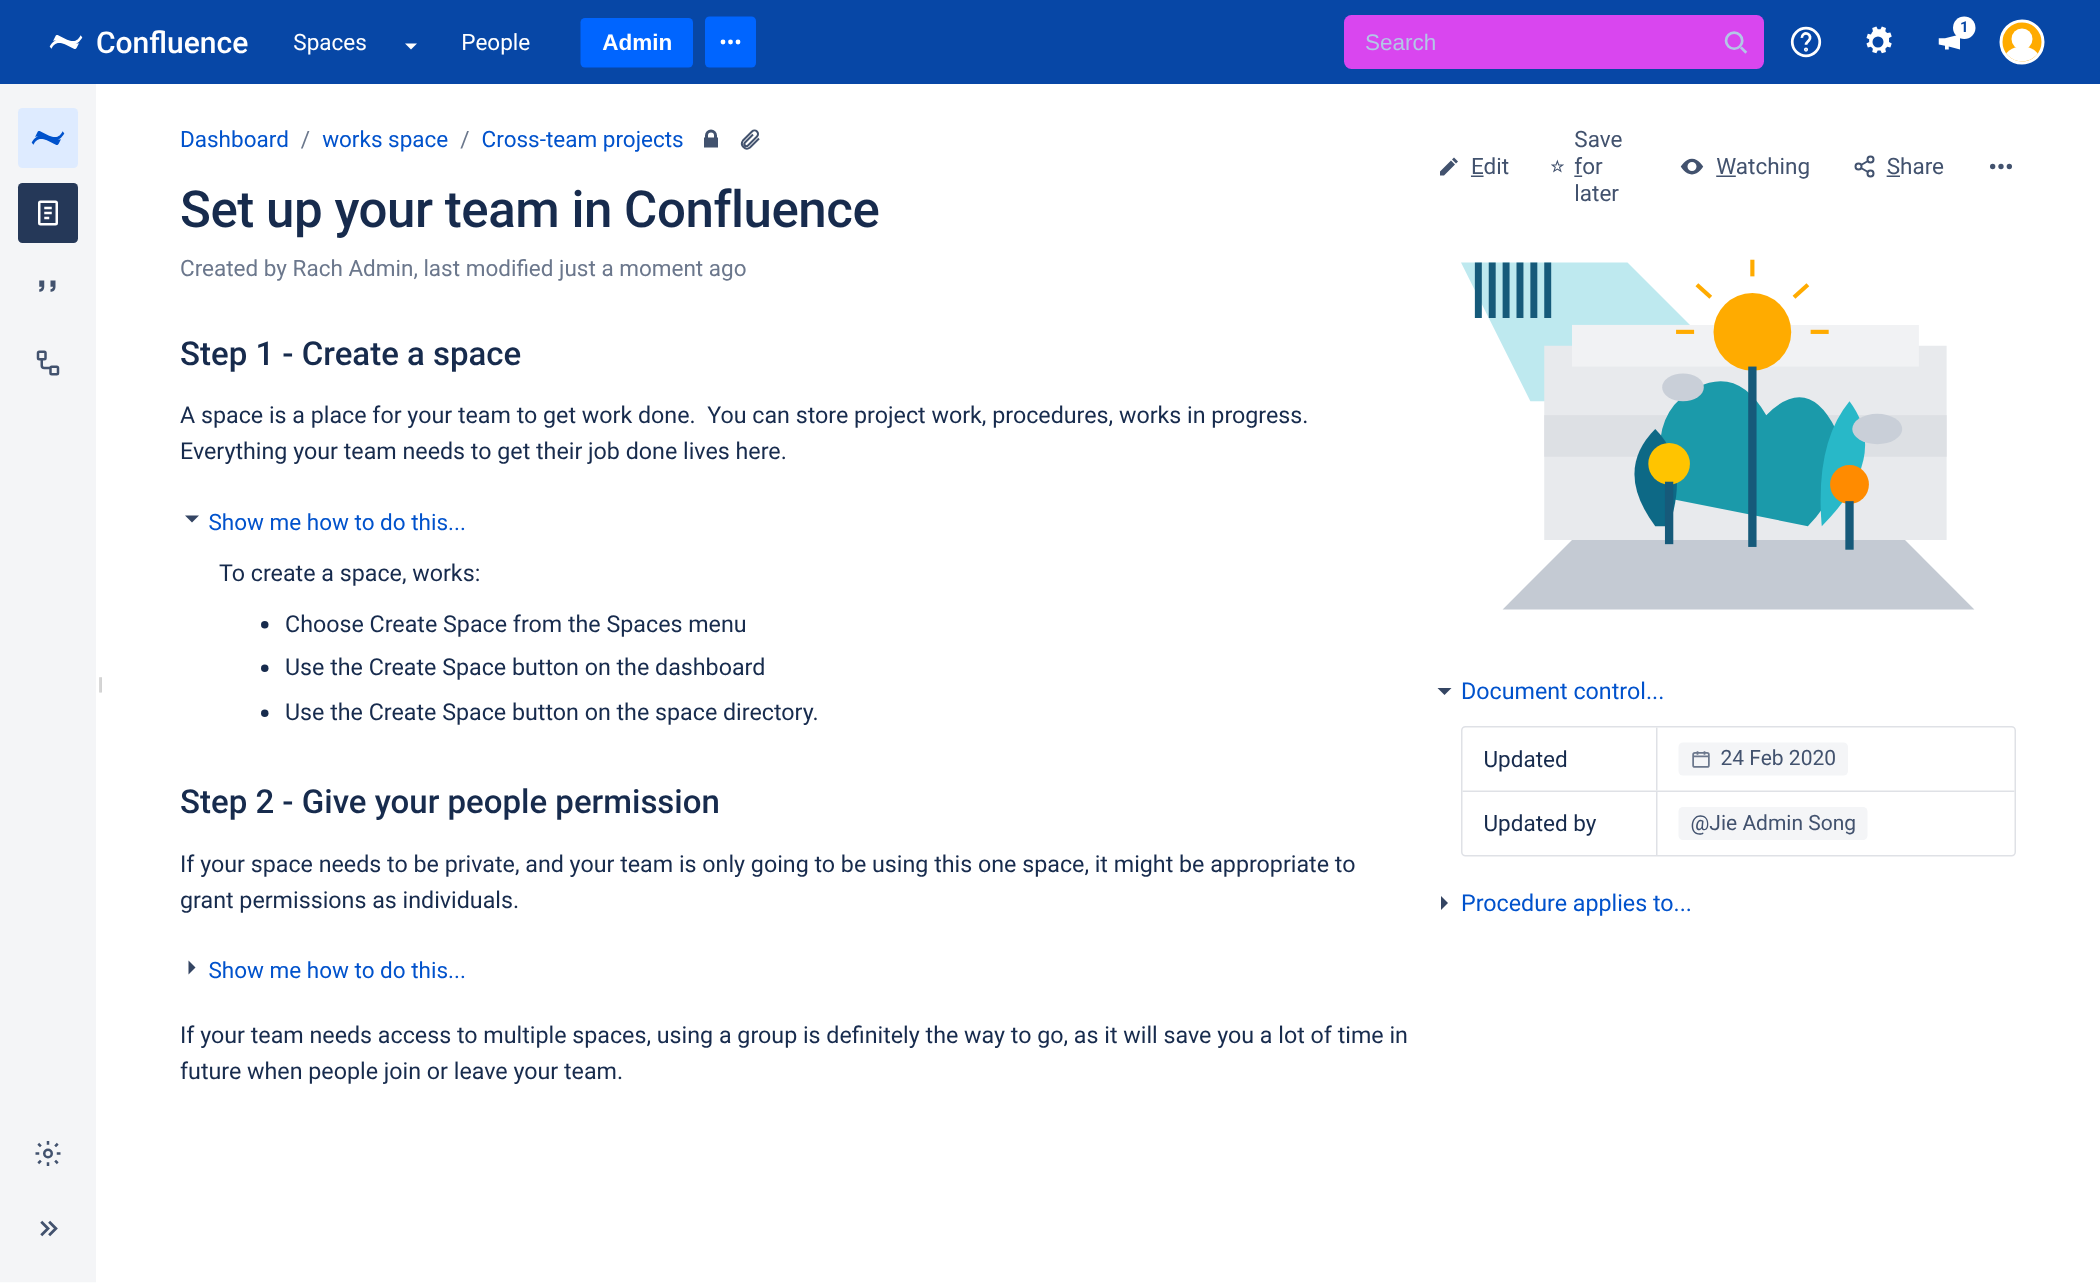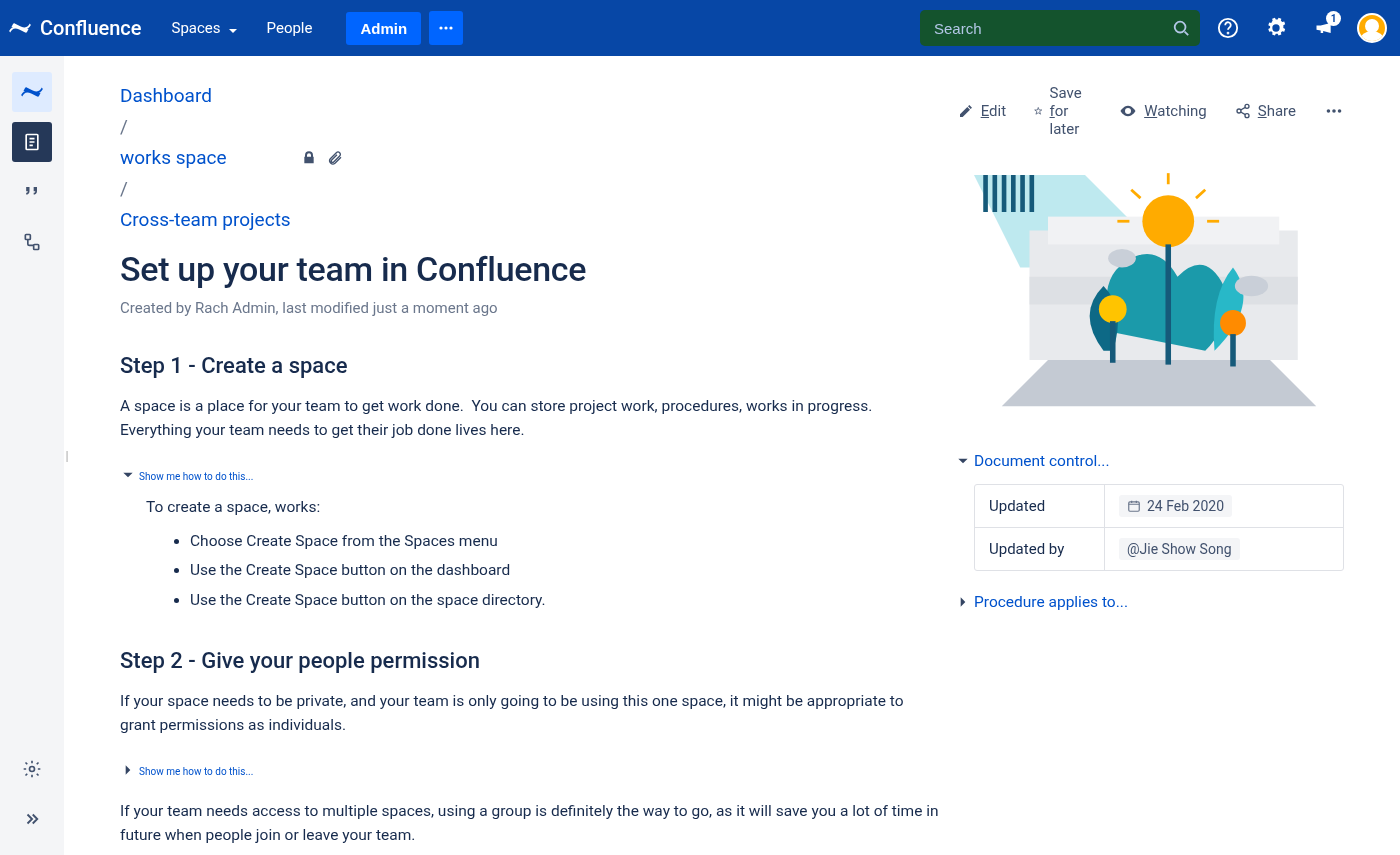--- a/index.html
+++ b/index.html
@@ -1,26 +1,26 @@
 <!DOCTYPE html>
 <html><head>
 <meta charset="utf-8">
 <style>
 * { margin: 0; padding: 0; box-sizing: border-box; }
 body { font-family: -apple-system, BlinkMacSystemFont, "Segoe UI", Roboto, sans-serif; background: #fff; color: #172B4D; }
 
-.top-nav { height: 56px; background: #0747A6; display: flex; align-items: center; padding: 0 8px; gap: 8px; }
+.top-nav { height: 56px; background: #0747A6; display: flex; align-items: center; padding: 0 32px; gap: 8px; }
 .logo-group { display: flex; align-items: center; gap: 8px; color: #fff; font-size: 20px; font-weight: 500; margin-right: 12px; }
 .logo-icon { width: 24px; height: 24px; }
-.nav-item { color: #fff; padding: 8px 10px; font-size: 15px; cursor: pointer; display: flex; align-items: flex-end; gap: 6px; border-radius: 3px; }
+.nav-item { color: #fff; padding: 8px 10px; font-size: 15px; cursor: pointer; display: flex; align-items: flex-end; gap: 23px; border-radius: 3px; }
 .create-btn { background: #0065FF; color: #fff; border: none; padding: 8px 14px; font-size: 15px; font-weight: 600; border-radius: 3px; cursor: pointer; }
 .more-btn { background: #0065FF; color: #fff; border: none; width: 34px; height: 34px; border-radius: 3px; cursor: pointer; font-size: 18px; display:flex;align-items:center;justify-content:center; }
 .spacer { flex: 1; }
 .search-wrap { position: relative; }
-.search-input { width: 280px; height: 36px; background: #14532d; border: none; border-radius: 5px; padding: 0 36px 0 14px; color: #fff; font-size: 15px; }
+.search-input { width: 280px; height: 36px; background: #d946ef; border: none; border-radius: 5px; padding: 0 36px 0 14px; color: #fff; font-size: 15px; }
 .search-input::placeholder { color: #b3c7e6; }
 .search-icon-right { position: absolute; right: 10px; top: 50%; transform: translateY(-50%); color: #b3c7e6; }
 .nav-icon { color: #fff; width: 40px; height: 40px; display: flex; align-items: center; justify-content: center; cursor: pointer; border-radius: 50%; position: relative; }
 .badge { position: absolute; top: 3px; right: 3px; background: #fff; color: #0747A6; border-radius: 50%; width: 15px; height: 15px; font-size: 10px; font-weight: 700; display: flex; align-items: center; justify-content: center; }
 .avatar { width: 30px; height: 30px; border-radius: 50%; background: #FFAB00; border: 2px solid #fff; overflow: hidden; position: relative; }
 .avatar::before { content:''; position:absolute; width:14px; height:14px; background:#fff; border-radius:50%; top:4px; left:50%; transform:translateX(-50%); }
 .avatar::after { content:''; position:absolute; width:24px; height:18px; background:#fff; border-radius:50% 50% 0 0; bottom:-8px; left:50%; transform:translateX(-50%); }
 
 .layout { display: flex; height: calc(100vh - 56px); }
 .left-rail { width: 64px; background: #F4F5F7; display: flex; flex-direction: column; align-items: center; padding-top: 16px; gap: 10px; position: relative; }
@@ -28,36 +28,36 @@
 .rail-item.active { background: #DEEBFF; color: #0052CC; }
 .rail-item.selected { background: #253858; color: #fff; }
 .rail-bottom { position: absolute; bottom: 16px; display: flex; flex-direction: column; gap: 10px; align-items: center; }
 .rail-divider { position: absolute; right: -3px; top: 50%; transform: translateY(-50%); color: #ccc; font-size: 12px; letter-spacing: -2px; }
 
 .content { flex: 1; padding: 28px 56px; overflow: auto; display: flex; gap: 32px; }
 .main-col { flex: 1; max-width: 830px; }
 .side-col { width: 370px; flex-shrink: 0; }
 
 .breadcrumb-row { display: flex; align-items: center; justify-content: space-between; margin-bottom: 18px; }
-.breadcrumbs { display: flex; align-items: flex-start; gap: 8px; font-size: 19px; flex-direction: column; }
+.breadcrumbs { display: flex; align-items: flex-end; gap: 8px; font-size: 15px; }
 .breadcrumbs a { color: #0052CC; text-decoration: none; cursor: pointer; }
 .breadcrumbs .sep { color: #6B778C; }
 .bc-icons { display: flex; gap: 10px; color: #42526E; margin-left: 10px; }
 .page-actions { display: flex; gap: 28px; color: #42526E; font-size: 15px; align-items: center; }
 .page-action { display: flex; align-items: center; gap: 7px; cursor: pointer; }
 .page-action u { text-decoration: underline; text-decoration-style: solid; }
 
 h1.page-title { font-size: 34px; font-weight: 500; color: #172B4D; margin-bottom: 10px; letter-spacing: -0.3px; }
 .byline { color: #6B778C; font-size: 15px; margin-bottom: 36px; }
 
 h2.step { font-size: 22px; font-weight: 500; color: #172B4D; margin-bottom: 16px; }
 p.body { font-size: 15.5px; line-height: 1.55; color: #172B4D; margin-bottom: 26px; }
 
 .expand { margin-bottom: 22px; }
-.expand-toggle { display: flex; align-items: flex-end; gap: 3px; cursor: pointer; font-size: 10px; color: #0052CC; }
+.expand-toggle { display: flex; align-items: flex-start; gap: 3px; cursor: pointer; font-size: 15px; color: #0052CC; }
 .expand-toggle .chev { color: #344563; width: 16px; }
 .expand-content { padding: 16px 0 8px 26px; font-size: 15.5px; }
 .expand-content ul { padding-left: 44px; margin-top: 14px; }
 .expand-content li { margin-bottom: 6px; line-height: 1.5; }
 
 .illus { width: 100%; height: 260px; margin-bottom: 32px; }
 
 .side-expand { display: flex; align-items: center; gap: 4px; color: #0052CC; font-size: 15.5px; cursor: pointer; margin-bottom: 14px; margin-left: -18px; }
 .side-expand .chev { color: #344563; }
 
@@ -321,21 +321,21 @@
                   <rect x="3" y="5" width="18" height="16" rx="2"></rect>
                   <path d="M3 9h18M8 3v4M16 3v4"></path>
                 </svg>
               <span>24 Feb 2020</span>
             </span>
           </div>
         </div>
         <div class="meta-row">
           <div class="meta-label">Updated by</div>
           <div class="meta-value">
-            <span class="lozenge">@Jie Show Song</span>
+            <span class="lozenge">@Jie Admin Song</span>
           </div>
         </div>
       </div>
 
       <div class="side-expand">
         <svg class="chev" width="14" height="14" viewBox="0 0 12 12" fill="#344563">
             <path d="M4 2l4 4-4 4z"></path>
           </svg>
         <span>Procedure applies to...</span>
       </div>

